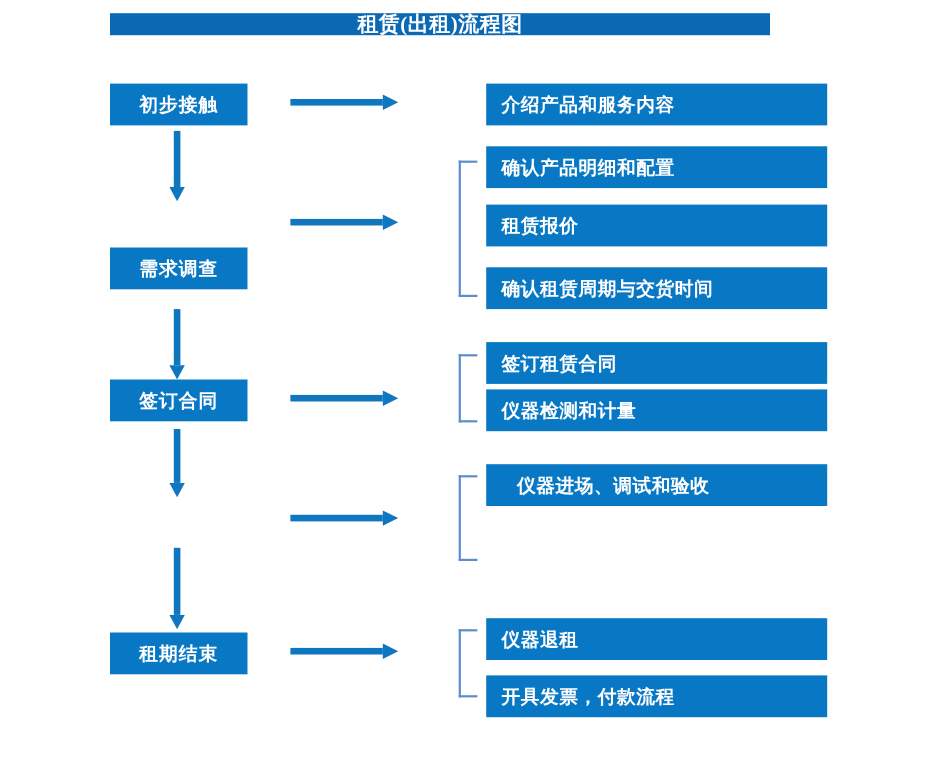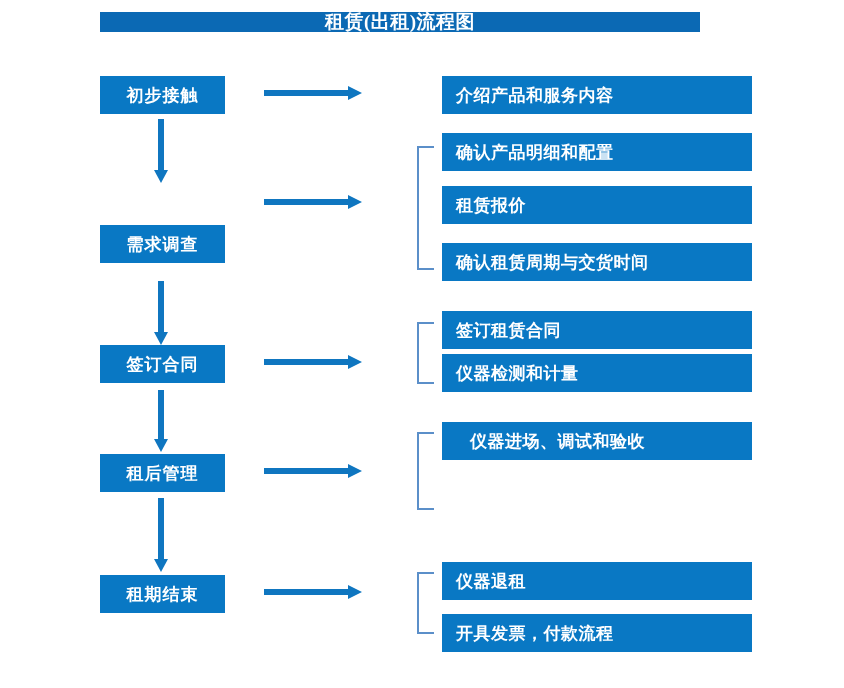--- a/index.html
+++ b/index.html
@@ -178,21 +178,20 @@
   <div class="bracket" style="top:322px; height:62px;"></div>
 
   <div class="detail-box" style="top:311px;">签订租赁合同</div>
   <div class="detail-box" style="top:354px;">仪器检测和计量</div>
 
   <div class="v-arrow" style="top:390px; height:62px;">
     <div class="shaft" style="height:49px;"></div>
     <div class="head"></div>
   </div>
 
-  <div class="stage-box" style="top:454px;">租后管理</div>
 
   <div class="h-arrow" style="top:464px;">
     <div class="shaft"></div>
     <div class="head"></div>
   </div>
 
   <div class="bracket" style="top:432px; height:78px;"></div>
 
   <div class="detail-box" style="top:422px;padding-left:28px;">仪器进场、调试和验收</div>
 

